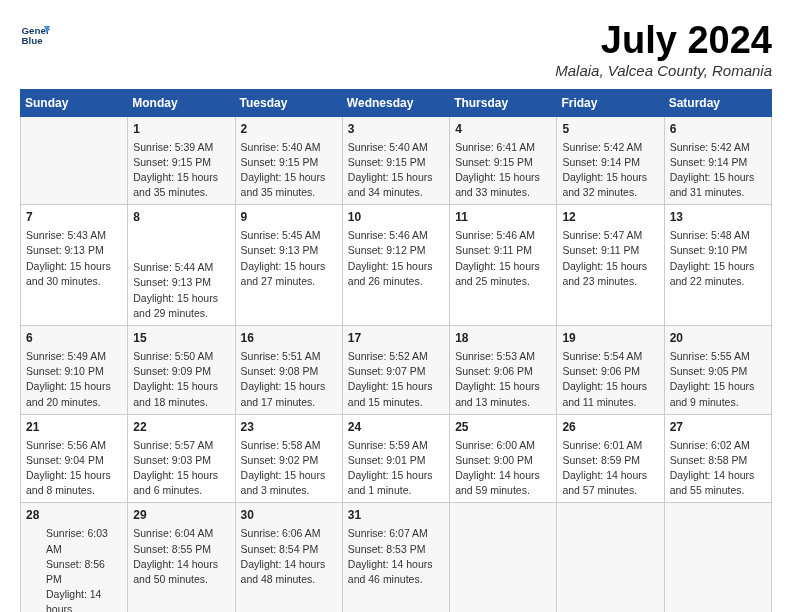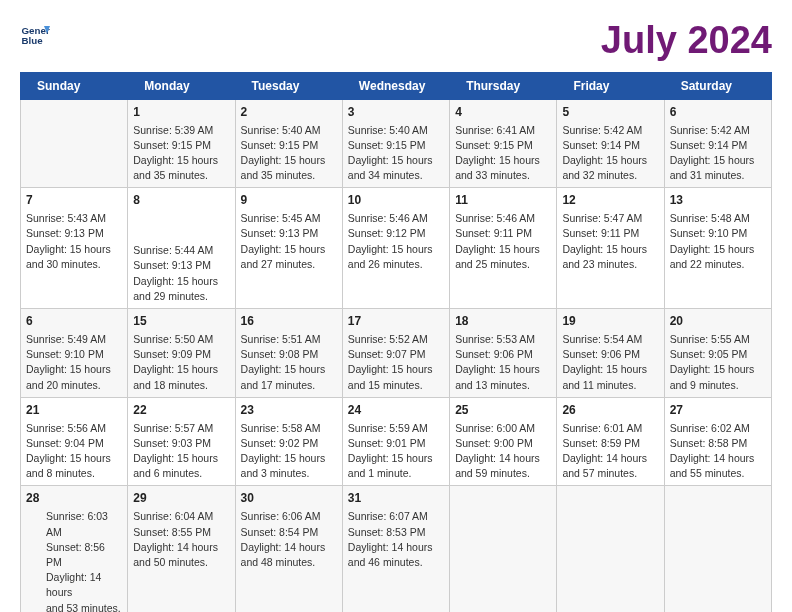--- a/index.html
+++ b/index.html
@@ -24,37 +24,37 @@
       width: 30px;
       height: 30px;
       margin-right: 4px;
     }
     .title-block {
       text-align: right;
     }
     .month-title {
       font-size: 38px;
       font-weight: bold;
-      color: #701a75;
+      color: #000000;
       line-height: 1.1;
     }
     .location {
       font-size: 15px;
       color: #333;
       font-style: italic;
     }
     table {
       width: 100%;
       border-collapse: collapse;
       font-size: 11px;
     }
     thead tr th {
       background-color: #2255a4;
       color: white;
-      padding: 6px 16px;
+      padding: 6px 4px;
       font-size: 12px;
       font-weight: bold;
       text-align: left;
       border: 1px solid #2255a4;
     }
     tbody tr td {
       border: 1px solid #ccc;
       padding: 4px 5px;
       vertical-align: top;
       min-height: 80px;
@@ -89,20 +89,21 @@
   <div class="logo">
     <svg class="logo-icon" viewBox="0 0 40 40" xmlns="http://www.w3.org/2000/svg">
       <rect width="40" height="40" fill="white"></rect>
       <text x="2" y="18" font-family="Arial" font-size="13" font-weight="bold" fill="#1a3a6b">General</text>
       <text x="2" y="32" font-family="Arial" font-size="13" font-weight="bold" fill="#1a3a6b">Blue</text>
       <polygon points="32,8 40,8 36,18" fill="#4a90d9"></polygon>
     </svg>
   </div>
   <div class="title-block">
     <div class="month-title">July 2024</div>
+    <div class="location">Malaia, Valcea County, Romania</div>
   </div>
 </div>
 
 <table>
   <thead>
     <tr id="header-row">
     <th>Sunday</th>
         <th>Monday</th>
         <th>Tuesday</th>
         <th>Wednesday</th>

